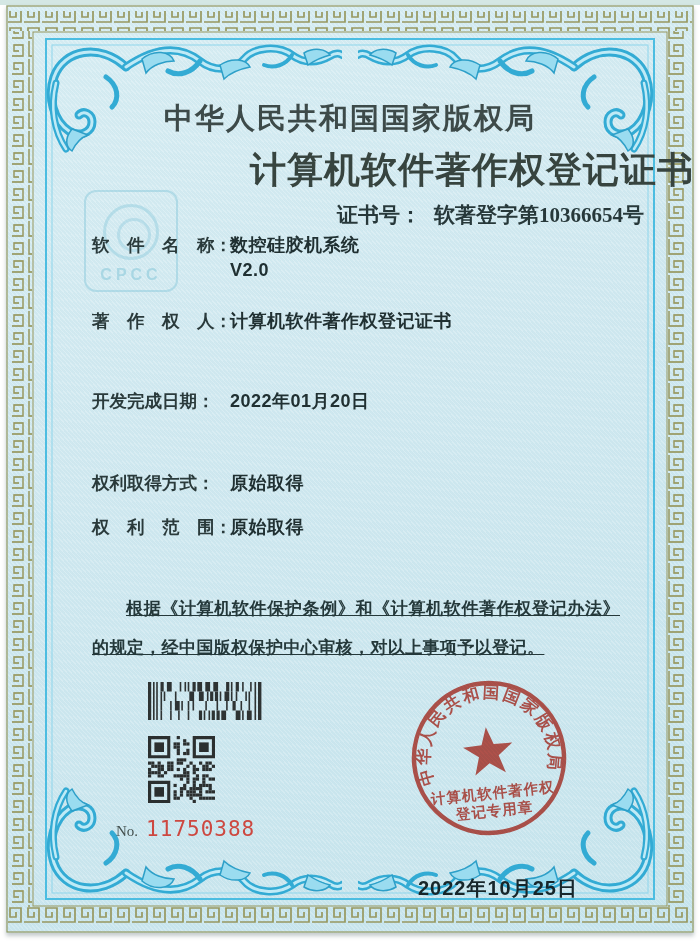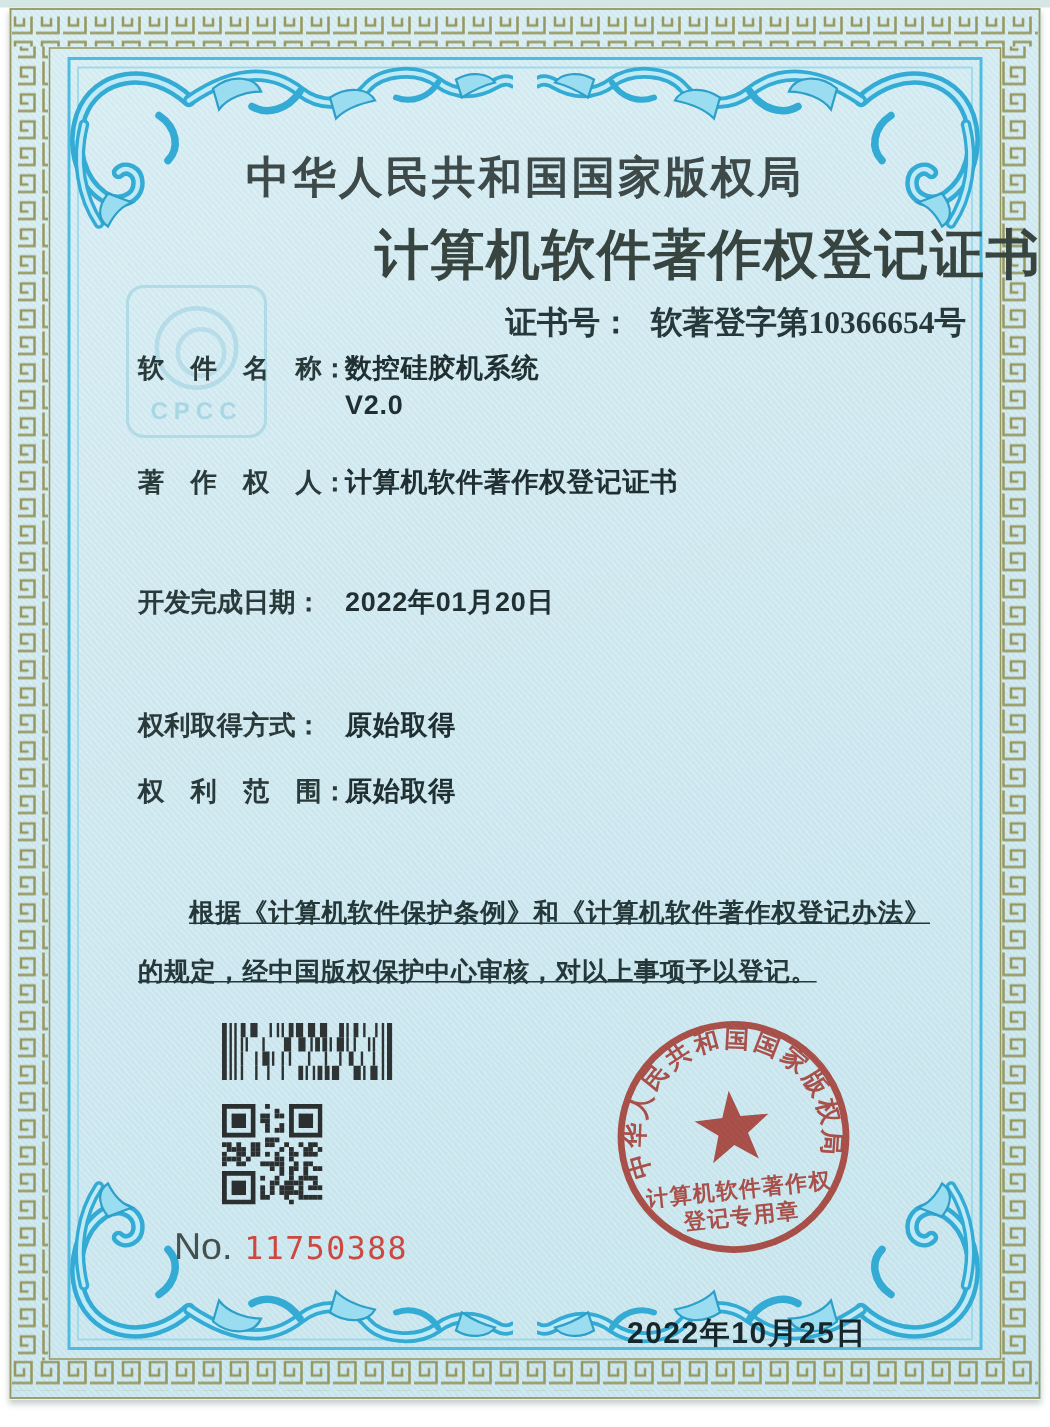--- a/index.html
+++ b/index.html
@@ -56,22 +56,22 @@
   .row{position:absolute;left:86px;white-space:nowrap;}
   .flabel{display:inline-block;width:126px;font-weight:bold;font-size:17.5px;color:#2a3a3b;}
   .fvalue{font-weight:bold;font-size:18px;color:#203032;letter-spacing:.5px;margin-left:12px;}
   .statement{position:absolute;left:86px;top:585px;width:528px;
     font-size:17px;line-height:38.5px;color:#24383a;text-align:justify;
     text-indent:2em;letter-spacing:.4px;font-weight:bold;text-decoration:underline;}
 
   .barcode{position:absolute;left:142px;top:677px;width:115px;height:38px;}
   .qr{position:absolute;left:142px;top:731px;width:67px;height:67px;}
   .serial{position:absolute;left:110px;top:812px;white-space:nowrap;}
-  .serial .prefix{font-family:Liberation Sans, sans-serif;
-    font-size:25px;color:#44514f;}
+  .serial .prefix{font-family:Liberation Serif, serif;
+    font-size:15px;color:#44514f;}
   .serial .num{font-family:"DejaVu Sans Mono","Liberation Mono",monospace;
     font-size:21px;color:var(--serial);letter-spacing:1px;margin-left:8px;margin-top:47px;}
 
   .seal{position:absolute;left:403px;top:673px;width:160px;height:160px;
     opacity:.92;mix-blend-mode:multiply;}
   .seal text{fill:var(--seal);font-family:"Liberation Sans","DejaVu Sans",sans-serif;}
   .seal .ring-text{font-size:16.5px;font-weight:bold;letter-spacing:2.5px;}
   .seal .seal-line{font-size:14.5px;font-weight:bold;text-anchor:middle;letter-spacing:1px;}
 
   .issue-date{position:absolute;left:412px;top:870px;font-weight:bold;

